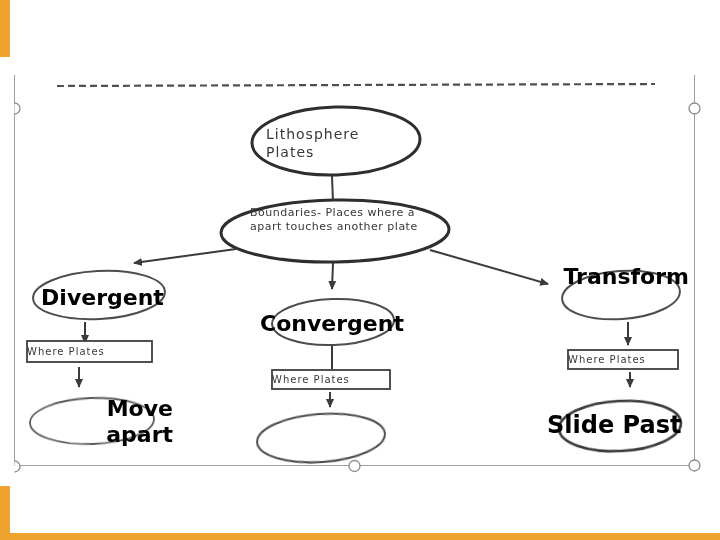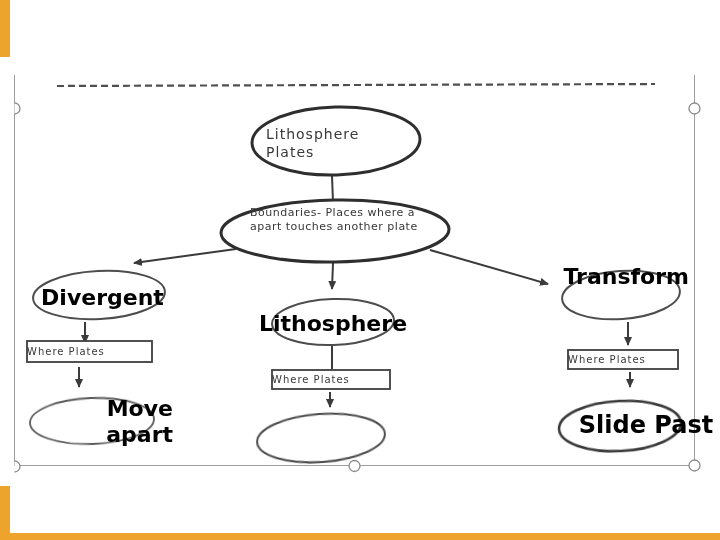--- a/index.html
+++ b/index.html
@@ -27,21 +27,21 @@
   .scan-box-2{left:272px;top:370px;width:118px;line-height:19px;}
   .scan-box-3{left:568px;top:350px;width:110px;line-height:19px;}
 
   
   .overlay-label{position:absolute;font-weight:bold;color:#000;font-size:22px;line-height:25px;}
   .lbl-divergent{left:30px;top:285px;width:145px;text-align:center;}
   .lbl-convergent{left:259px;top:311px;width:146px;text-align:center;}
   .lbl-transform{left:553px;top:264px;width:136px;text-align:right;}
   .lbl-move{left:61px;top:396px;width:112px;text-align:right;line-height:26px;}
   .lbl-push{left:251px;top:410px;width:126px;text-align:left;line-height:26px;}
-  .lbl-slide{left:547px;top:413px;width:150px;text-align:center;font-size:24px;margin-left:24px;}
+  .lbl-slide{left:547px;top:413px;width:150px;font-size:24px;}
 </style>
 </head>
 <body>
 
 <div class="stage">
 
   <div class="edge edge-top-left"></div>
   <div class="edge edge-bottom-left"></div>
   <div class="edge edge-bottom"></div>
 
@@ -103,18 +103,18 @@
     </g>
   </svg>
 
   <div class="scan-text scan-title">Lithosphere Plates</div>
   <div class="scan-text scan-boundaries">Boundaries- Places where a apart touches another plate</div>
   <div class="scan-text scan-box scan-box-1">Where Plates</div>
   <div class="scan-text scan-box scan-box-2">Where Plates</div>
   <div class="scan-text scan-box scan-box-3">Where Plates</div>
 
   <div class="overlay-label lbl-divergent">Divergent</div>
-  <div class="overlay-label lbl-convergent">Lithosphere</div>
+  <div class="overlay-label lbl-convergent">Convergent</div>
   <div class="overlay-label lbl-transform">Transform</div>
   <div class="overlay-label lbl-move">Move apart</div>
   <div class="overlay-label lbl-slide">Slide Past</div>
 
 </div>
 
 </body></html>

